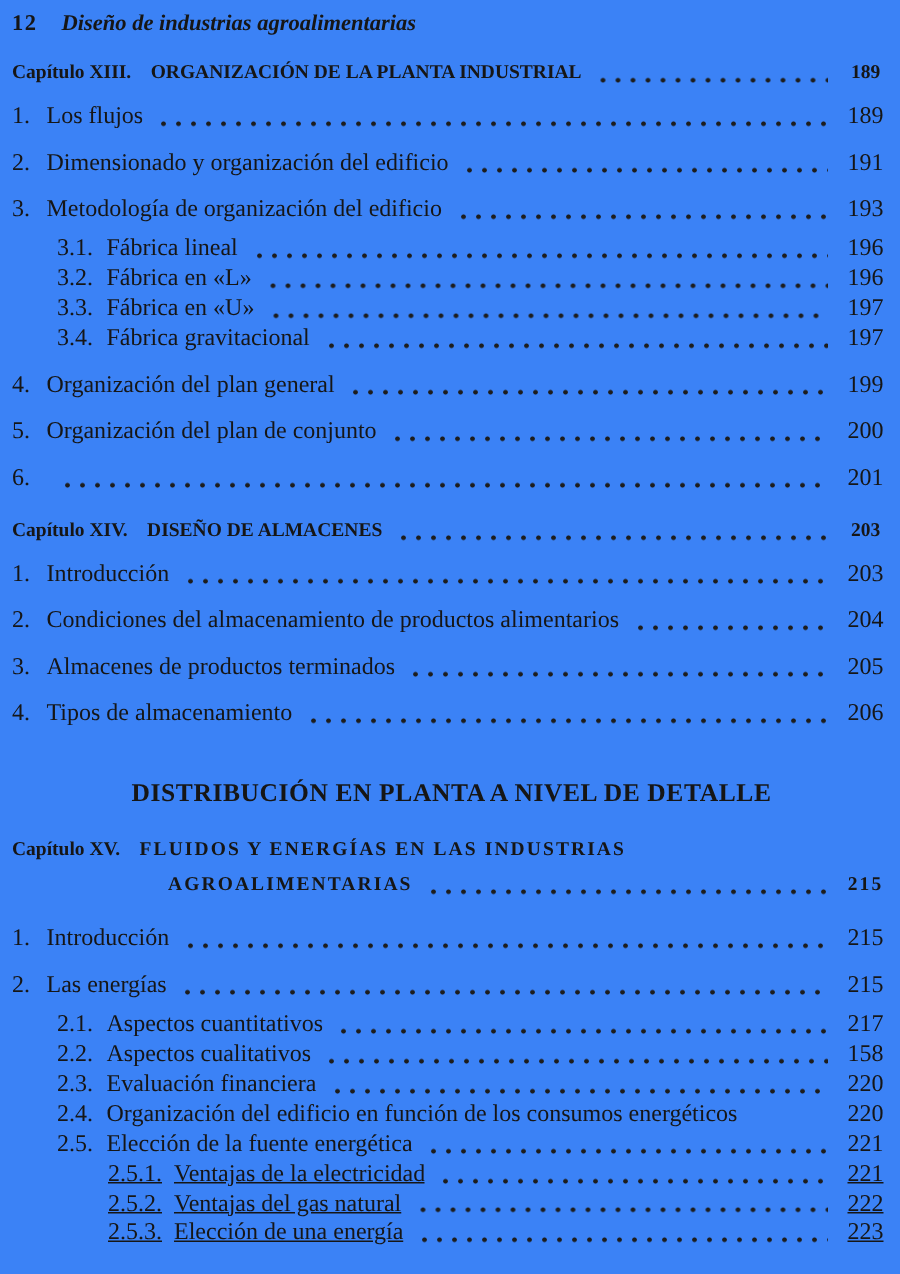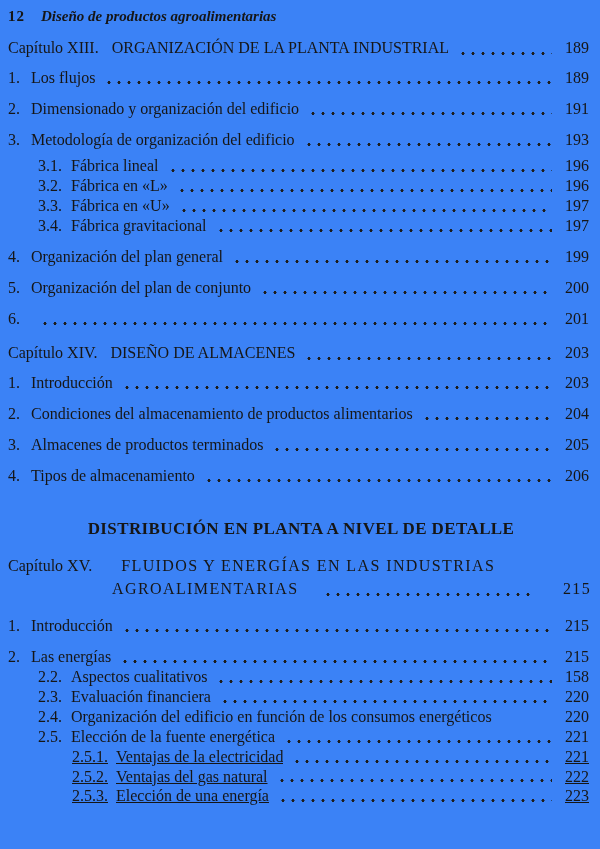--- a/index.html
+++ b/index.html
@@ -31,50 +31,50 @@
   .row .title { flex: 0 1 auto; min-width: 0; white-space: nowrap; overflow: hidden; }
   .leader {
     flex: 1 1 auto; min-width: 2px; height: 5px;
     align-self: flex-end; margin: 0 8px 3px 9px;
     background-image: radial-gradient(circle, #1d1d1d 1.3px, rgba(0,0,0,0) 1.8px);
     background-size: 10px 5px; background-repeat: repeat-x; background-position: 0 50%;
   }
   .leader.no-dots { background: none; margin-left: 2px; }
   .page-num { flex: 0 0 auto; min-width: 34px; text-align: center; }
 
-  .row.chapter { font-weight: normal; font-size: 16px; line-height: 23px; margin-top: 12px; }
+  .row.chapter { font-weight: bold; font-size: 13px; line-height: 23px; margin-top: 12px; }
   .row.chapter .label { margin-right: 13px; }
   .row.l1 { margin-top: 10px; }
   .row.l1 .label { margin-right: 11px; }
   .row.l2 { margin-top: 0; padding-left: 30px; line-height: 20px; }
   .row.l2 .label { margin-right: 9px; font-family: Liberation Serif, serif; }
   .row.l2.group-start { margin-top: 6px; }
   .row.l3 { margin-top: 0; padding-left: 64px; line-height: 19.5px; text-decoration: underline; }
   .row.l3 .label { margin-right: 8px; }
 
-  .row.chapter.sp { letter-spacing: 1.4px; gap: 16px; }
+  .row.chapter.sp { letter-spacing: 1.4px; }
   .row.chapter.sp .label { letter-spacing: 0; }
   .row.chapter.cont { margin-top: 0; padding-left: 104px; }
 
   .part { text-align: center; margin-top: 32px; }
   .part .part-line1 { font-size: 16px; line-height: 21px; letter-spacing: 0.5px; }
   .part .part-line2 { font-size: 17px; line-height: 22px; font-weight: bold; letter-spacing: 0.4px; }
 
   .mt-cap13 { margin-top: 10px !important; }
   .mt-first { margin-top: 8px !important; }
   .mt-cap15 { margin-top: 14px !important; }
   .mt-intro15 { margin-top: 15px !important; }
 </style>
 </head>
 <body style="color: rgb(22, 22, 22);">
 
 <div class="page" style="background: #3b82f6;">
   <div class="running-head">
     <span class="folio">12</span>
-    <span class="book">Diseño de productos agroalimentarias</span>
+    <span class="book">Diseño de industrias agroalimentarias</span>
   </div>
   <div id="toc">
       <div class="row chapter mt-cap13">
         <span class="label">Capítulo XIII.</span>
         <span class="title">ORGANIZACIÓN DE LA PLANTA INDUSTRIAL</span>
         <span class="leader"></span>
         <span class="page-num">189</span>
       </div>
       <div class="row l1 mt-first">
         <span class="label">1.</span>
@@ -182,20 +182,26 @@
         <span class="title">Introducción</span>
         <span class="leader"></span>
         <span class="page-num">215</span>
       </div>
       <div class="row l1">
         <span class="label">2.</span>
         <span class="title">Las energías</span>
         <span class="leader"></span>
         <span class="page-num">215</span>
       </div>
+      <div class="row l2 group-start">
+        <span class="label">2.1.</span>
+        <span class="title">Aspectos cuantitativos</span>
+        <span class="leader"></span>
+        <span class="page-num">217</span>
+      </div>
       <div class="row l2">
         <span class="label">2.2.</span>
         <span class="title">Aspectos cualitativos</span>
         <span class="leader"></span>
         <span class="page-num">158</span>
       </div>
       <div class="row l2">
         <span class="label">2.3.</span>
         <span class="title">Evaluación financiera</span>
         <span class="leader"></span>

